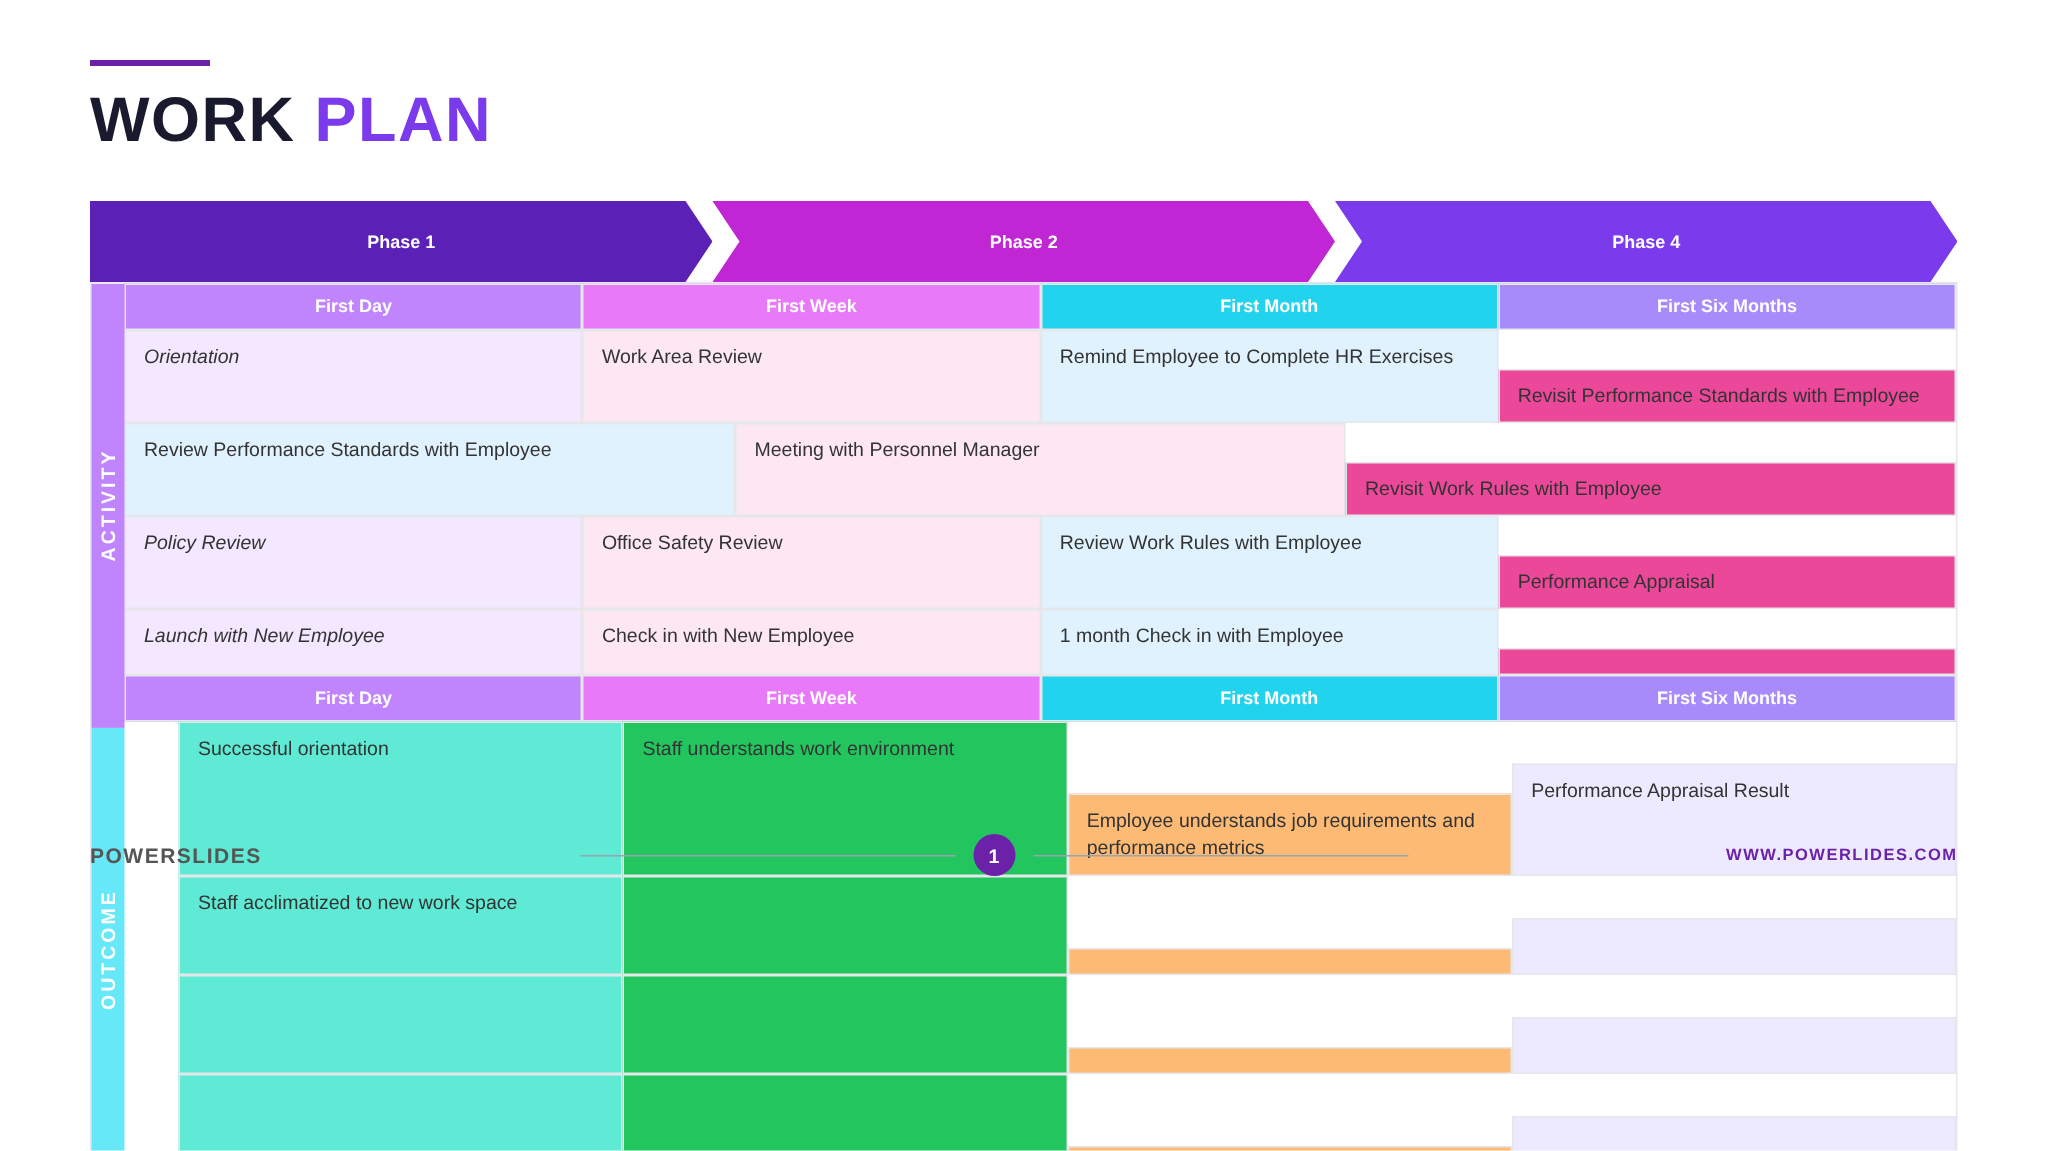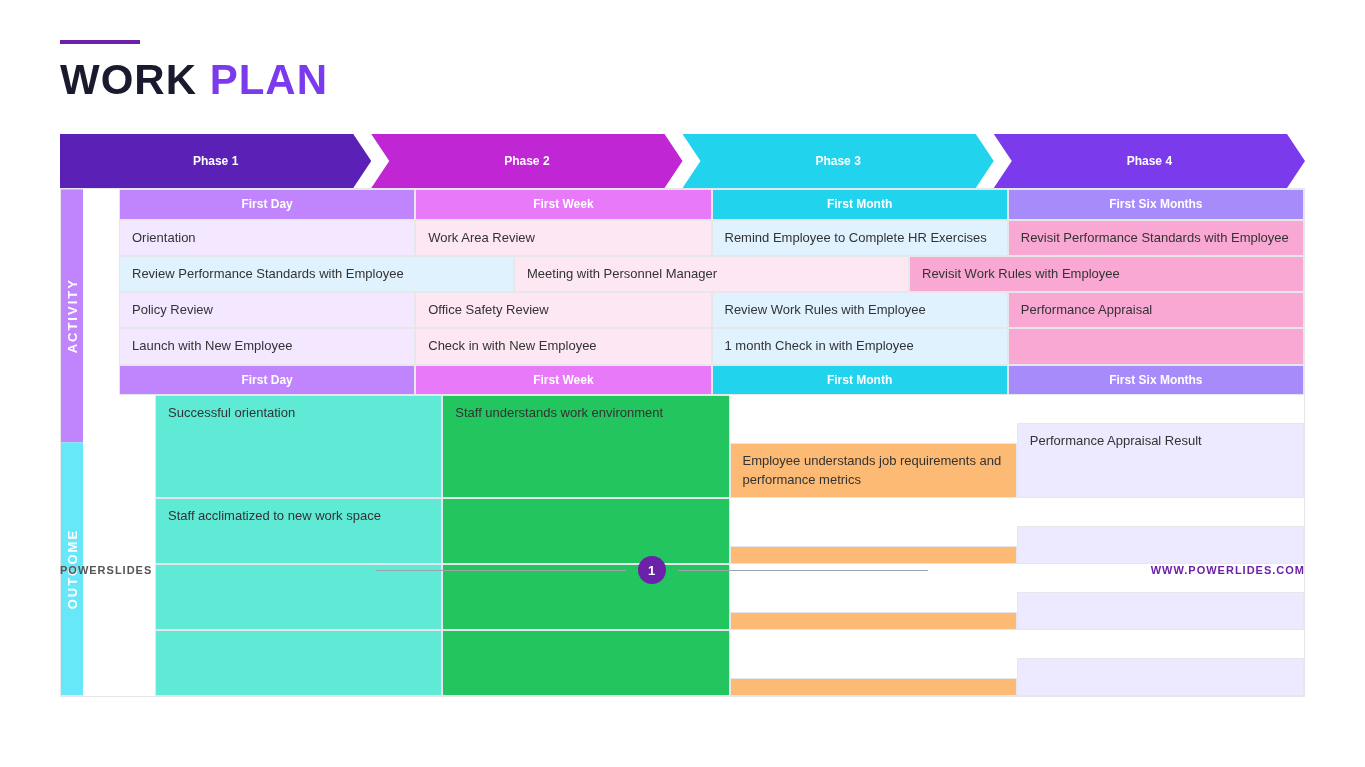--- a/index.html
+++ b/index.html
@@ -121,21 +121,20 @@
       display: flex;
       flex-direction: column;
     }
 
     .section-activity { flex: 1; }
     .section-outcome { flex: 1; }
 
     .grid-row {
       display: flex;
       width: 100%;
-      padding-left: 36px;
     }
 
     .grid-cell {
       flex: 1;
       border: 1px solid #e5e7eb;
       padding: 8px 12px;
       font-size: 13px;
       color: #333;
       line-height: 1.4;
     }
@@ -153,44 +152,44 @@
     .activity-header-2 { background: #e879f9; }
     .activity-header-3 { background: #22d3ee; }
     .activity-header-4 { background: #a78bfa; }
 
     .outcome-header-1 { background: #c084fc; }
     .outcome-header-2 { background: #e879f9; }
     .outcome-header-3 { background: #22d3ee; }
     .outcome-header-4 { background: #a78bfa; }
 
     
-    .activity-row-1 { background: #f3e8ff; }
+    .activity-row-1 { background: #f3e8ff; font-style: italic; }
     .activity-row-2 { background: #fce7f3; }
     .activity-row-3 { background: #e0f2fe; }
-    .activity-row-4 { background: #f9a8d4; }
+    .activity-row-4 { background: #ec4899; margin-top: 26px; }
 
     
     .outcome-row-1 { background: #5eead4; margin-left: 36px; }
     .outcome-row-2 { background: #22c55e; }
     .outcome-row-3 { background: #fdba74; margin-top: 48px; }
     .outcome-row-4 { background: #ede9fe; margin-top: 28px; }
 
     
     .footer {
       position: absolute;
       bottom: 20px;
       left: 60px;
       right: 60px;
       display: flex;
       align-items: center;
       justify-content: space-between;
     }
 
     .footer-left {
-      font-size: 11px;
+      font-size: 14px;
       font-weight: 700;
       color: #555;
       letter-spacing: 1px;
     }
 
     .footer-center {
       display: flex;
       align-items: center;
       gap: 12px;
     }
@@ -231,23 +230,20 @@
     <span class="title-work">WORK </span><span class="title-plan">PLAN</span>
   </div>
 
   <div class="phases-container">
     <div class="phase-arrow phase-1">
       <span>Phase 1</span>
     </div>
     <div class="phase-arrow phase-2">
       <span>Phase 2</span>
     </div>
-    <div class="phase-arrow phase-3">
-      <span>Phase 3</span>
-    </div>
     <div class="phase-arrow phase-4">
       <span>Phase 4</span>
     </div>
   </div>
 
   <div class="table-wrapper">
 
     <div class="row-labels">
       <div class="row-label label-activity">Activity</div>
       <div class="row-label label-outcome">Outcome</div>

